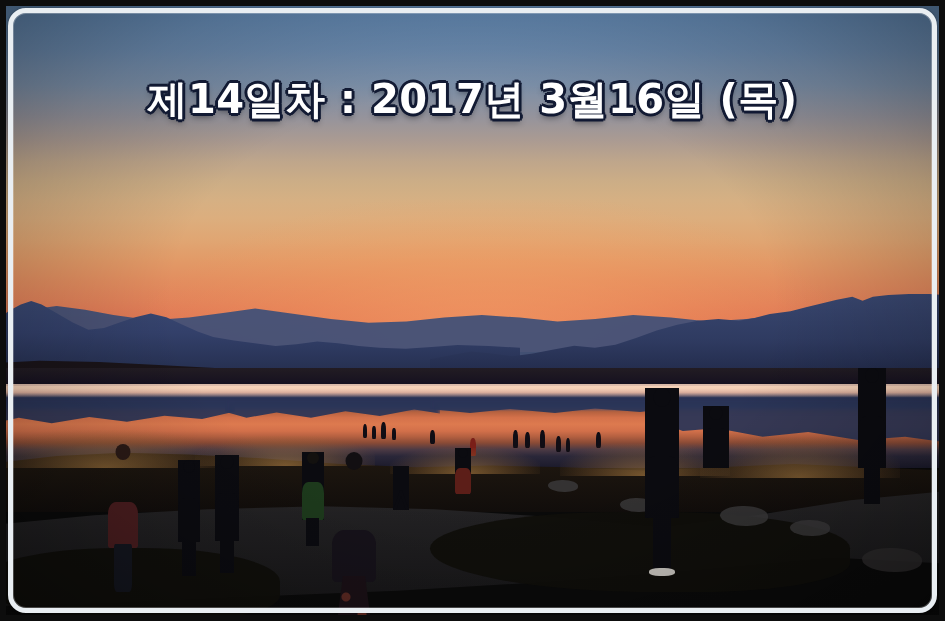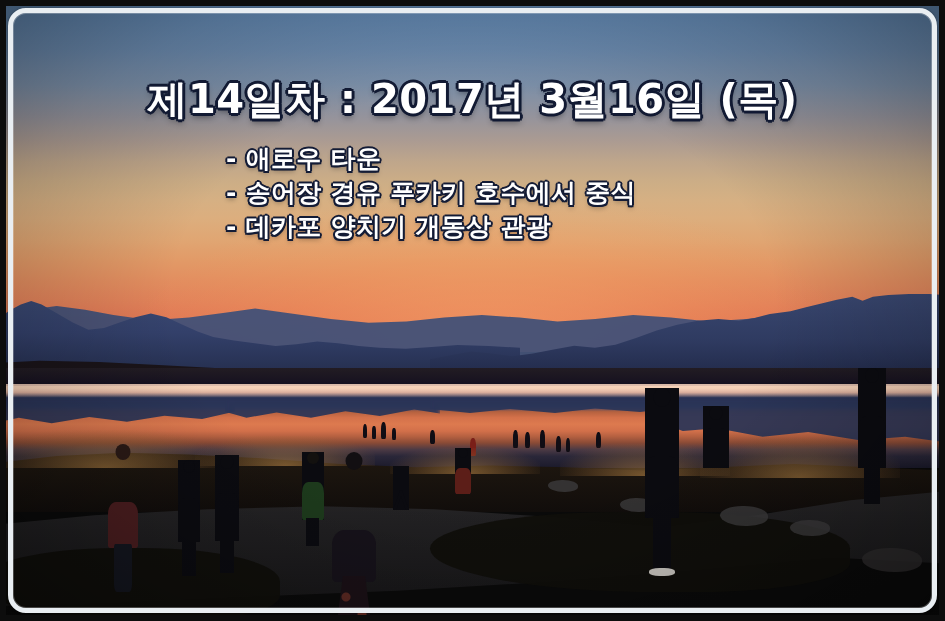--- a/index.html
+++ b/index.html
@@ -387,22 +387,17 @@
       <div class="head" style="width:9px;height:10px;"></div>
       <div class="body" style="height:26px;background:#5c1e18;"></div>
     </div>
 
     <div class="vignette"></div>
   </div>
 
   <div class="text-layer">
     <div class="slide-title">제14일차 : 2017년 3월16일 (목)</div>
 
-    <div class="bullets">
-      <div class="line">- 애로우 타운</div>
-      <div class="line">- 송어장 경유 푸카키 호수에서 중식</div>
-      <div class="line">- 데카포 양치기 개동상 관광</div>
-    </div>
   </div>
 
   <div class="frame-outer"></div>
   <div class="frame-inner"></div>
 </div>
 
 </body></html>

